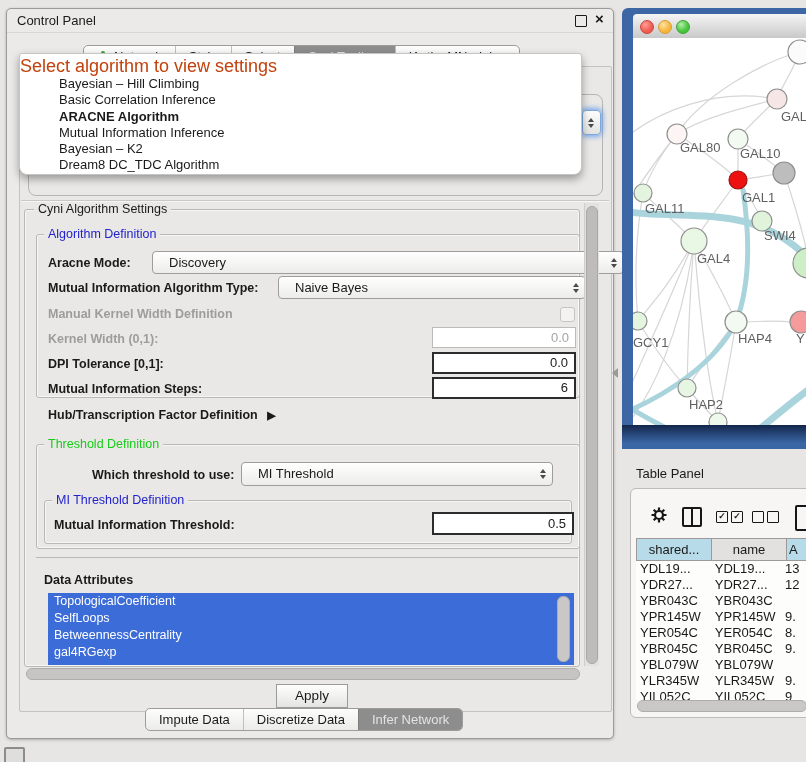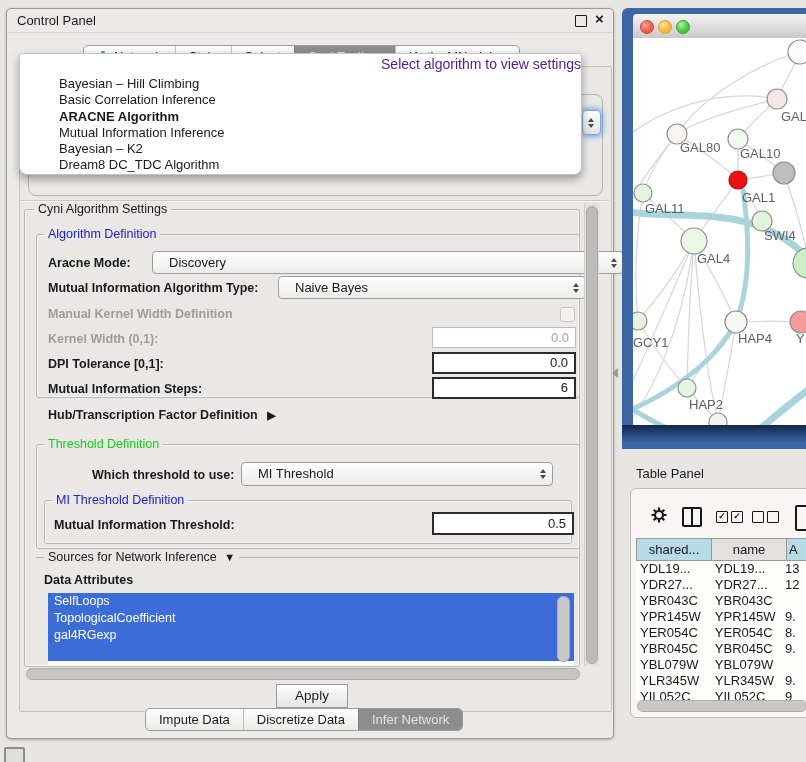--- a/index.html
+++ b/index.html
@@ -26,21 +26,21 @@
   .cp-content{left:12px;top:57px;width:591px;height:644px;background:#e9e8e6;
               border:1px solid #c4c3c1;border-radius:2px;}
   .hsep{left:13px;top:190px;width:590px;height:0;border-top:1px solid #c9c8c6;border-bottom:1px solid #f6f5f3;}
   
   .frag-box{left:20px;top:84px;width:573px;height:100px;border:1px solid #b6b5b3;border-radius:8px;}
   .frag-spin{left:574px;top:100px;width:17px;height:23px;background:linear-gradient(#fdfdfd,#e2e2e0);
              border:1px solid #7da7dd;border-radius:4px;box-shadow:0 0 5px 2px rgba(92,152,235,.75);}
   
   .dd-overlay{left:18px;top:52px;width:561px;height:120px;background:#fff;border:1px solid #c6c5c3;
               border-radius:3px 3px 8px 8px;box-shadow:0 4px 9px rgba(0,0,0,.35);z-index:20;}
-  .dd-ph{left:0;top:2px;width:100%;text-align:right;color:#4c1d95;font-size:14px;}
+  .dd-ph{left:0;top:2px;width:100%;text-align:left;color:#c2410c;font-size:18px;}
   .dd-items{left:0;top:22px;width:100%;padding-left:36px;}
   .dd-item{height:16.3px;line-height:16.3px;font-size:13px;padding-left:3px;white-space:nowrap;}
   .dd-item.sel{font-weight:700;}
   
   .gbox{border:1px solid #b9b8b6;border-radius:3px;box-shadow:inset 0 0 0 1px rgba(255,255,255,.55);}
   .gtitle{font-size:12.5px;background:#e9e8e6;padding:0 4px;white-space:nowrap;z-index:2;}
   .blue{color:#2222cc;}
   .green{color:#17cc17;}
   .lbl{font-size:12.5px;font-weight:700;white-space:nowrap;}
   .lbl.dis{color:#9e9d9b;}
@@ -186,29 +186,26 @@
         </span>
     </div>
 
     <div class="abs gbox" style="left:24px;top:433px;width:526px;height:42px;"></div>
     <div class="abs gtitle blue" style="left:32px;top:426px;">MI Threshold Definition</div>
 
     <div class="abs lbl" style="left:34px;top:451px;">Mutual Information Threshold:</div>
     <div class="abs tfield" style="left:412px;top:445px;width:132px;height:19px;line-height:19px;">0.5</div>
 
     <div class="abs" style="left:16px;top:490px;width:542px;height:0;border-top:1px solid #b9b8b6;"></div>
-    <div class="abs gtitle" style="left:24px;top:483px;font-weight:400;">
-      <span>Sources for Network Inference</span>
-      <span class="tri" style="margin-left:4px;">▼</span>
-    </div>
     <div class="abs lbl" style="left:24px;top:506px;">Data Attributes</div>
 
     <div class="abs attr-list" style="left:28px;top:526px;" id="attr-list">
+        <div class="attr-row">TopologicalCoefficient</div>
         <div class="attr-row">SelfLoops</div>
-        <div class="attr-row">TopologicalCoefficient</div>
+        <div class="attr-row">BetweennessCentrality</div>
         <div class="attr-row">gal4RGexp</div>
         <div class="attr-row"></div>
       </div>
     <div class="abs attr-sb" style="left:537px;top:529px;"></div>
 
     <div class="abs vsb-track" style="left:564px;top:136px;"></div>
     <div class="abs vsb-thumb" style="left:566px;top:139px;"></div>
     <div class="abs hsb-thumb" style="left:6px;top:601px;"></div>
     <div class="abs apply-btn" style="left:256px;top:617px;">Apply</div>
   </div>

